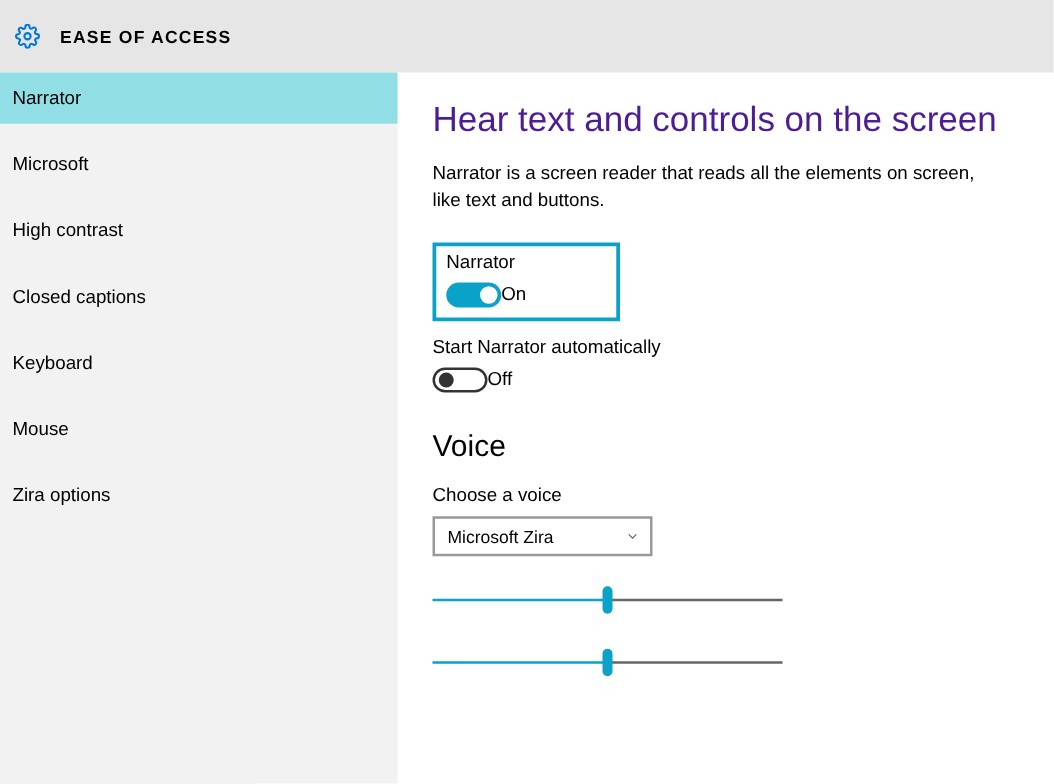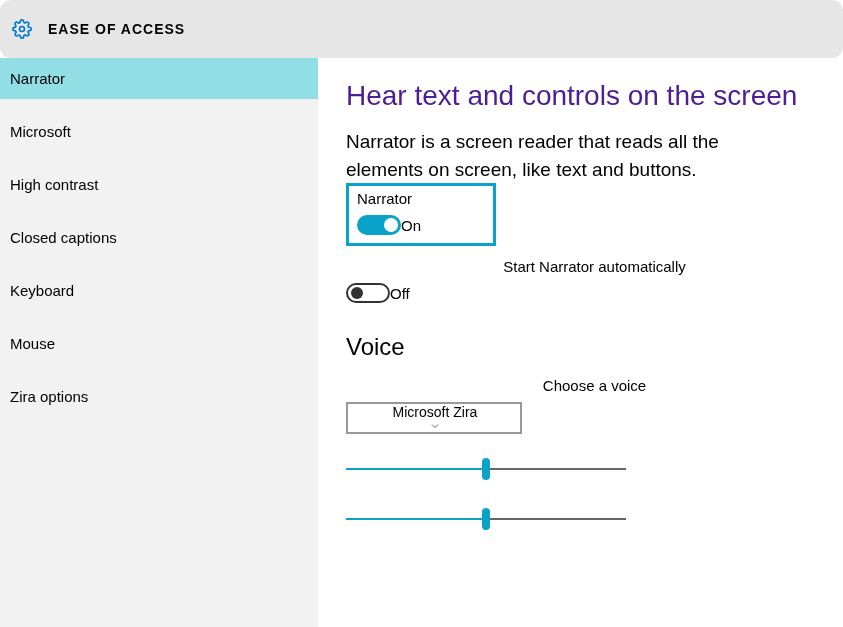--- a/index.html
+++ b/index.html
@@ -14,21 +14,20 @@
       display: flex;
       flex-direction: column;
     }
     .header {
       background: #e6e6e6;
       height: 58px;
       display: flex;
       align-items: center;
       padding-left: 12px;
       gap: 16px;
-      border-radius: 11px;
     }
     .gear {
       width: 20px;
       height: 20px;
       color: #0078d7;
     }
     .header-title {
       font-weight: 600;
       letter-spacing: 1px;
       font-size: 14px;
@@ -59,23 +58,24 @@
       padding: 22px 0 0 28px;
       overflow-y: auto;
     }
     .section-title {
       font-size: 28px;
       font-weight: 300;
       margin-bottom: 16px;
       color: #4c1d95;
     }
     .section-desc {
-      font-size: 19px;
+      font-size: 15px;
       color: #000;
       line-height: 1.45;
+      margin-bottom: 22px;
       max-width: 440px;
     }
     .highlight-box {
       border: 3px solid #0aa2c9;
       padding: 4px 8px 8px 8px;
       width: 150px;
       margin-bottom: 12px;
     }
     .field-label {
       font-size: 15px;
@@ -116,38 +116,36 @@
       top: 2px;
       width: 12px; height: 12px;
       border-radius: 50%;
       background: #333;
     }
     .toggle-label {
       font-size: 15px;
     }
     .field-block {
       margin-bottom: 30px;
-      text-align: center;
     }
     .voice-title {
       font-size: 24px;
       font-weight: 300;
       margin-bottom: 16px;
     }
     .select-box {
       width: 176px;
       height: 32px;
       border: 2px solid #999;
       display: flex;
       align-items: center;
       justify-content: space-between;
       padding: 0 8px 0 10px;
       cursor: default;
       font-size: 14px;
-      flex-direction: column;
     }
     .chevron {
       width: 12px; height: 12px;
     }
     .slider-block {
       margin-bottom: 28px;
     }
     .slider {
       position: relative;
       width: 280px;

